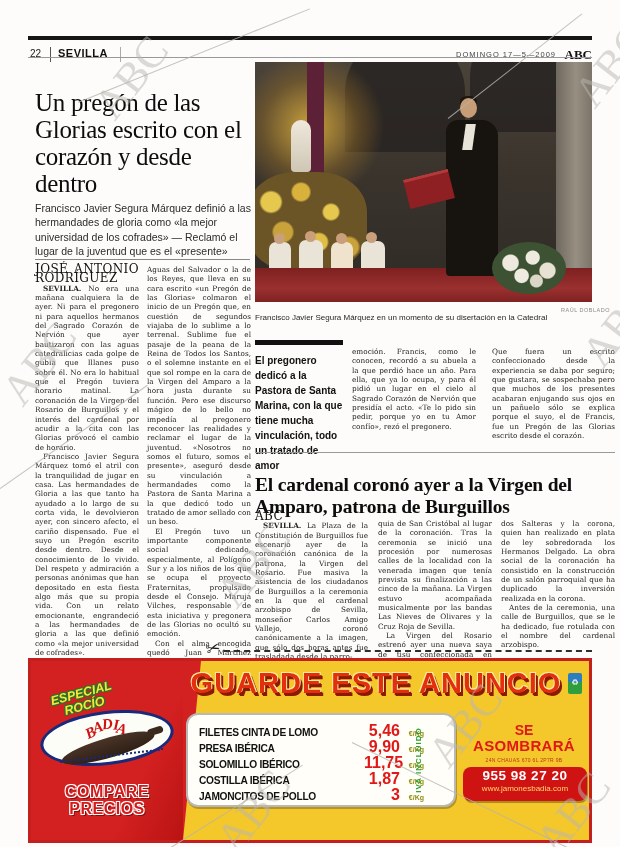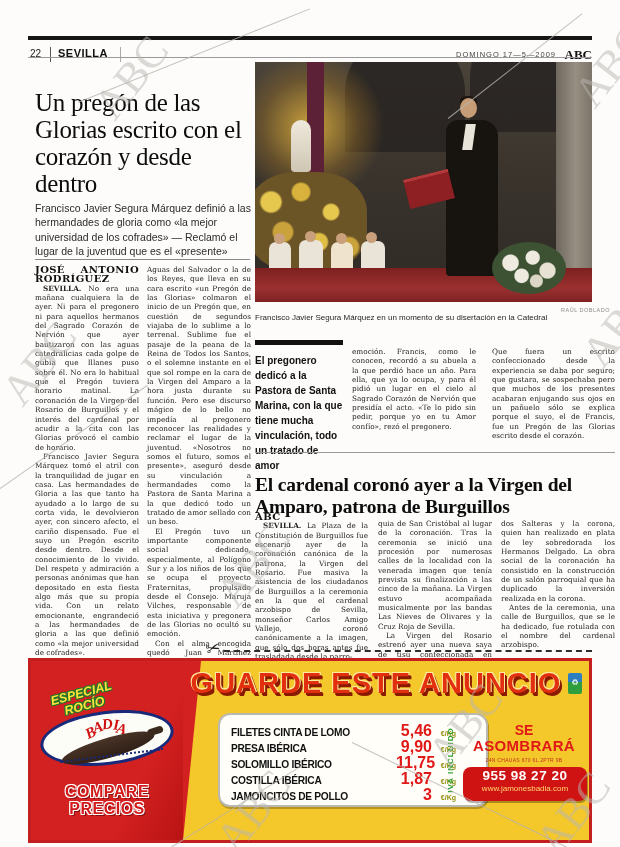--- a/index.html
+++ b/index.html
@@ -13,21 +13,21 @@
   .hdr-section{position:absolute;left:30px;top:0px;font-size:11px;font-weight:bold;letter-spacing:.5px;color:#111;}
   .hdr-sep2{position:absolute;left:92px;top:0;width:1px;height:15px;background:#aaa;}
   .hdr-date{position:absolute;right:36px;top:3px;font-size:7.5px;letter-spacing:1px;color:#444;text-align:right;}
   .hdr-brand{position:absolute;right:0;top:0px;font-family:"Liberation Serif",serif;font-size:13px;font-weight:900;color:#111;}
   .header-hairline{position:absolute;left:28px;top:57px;width:564px;height:1px;background:#999;}
   
   .headline1{position:absolute;left:35px;top:72px;width:222px;font-family:"Liberation Serif",serif;
              font-size:25px;line-height:27px;font-weight:normal;color:#0d0d0d;letter-spacing:-.3px;}
   .standfirst{position:absolute;left:35px;top:190px;width:218px;font-size:10.5px;line-height:14.5px;color:#2b2b2b;}
   .rule-byline{position:absolute;left:35px;top:259px;width:215px;height:1px;background:#888;}
-  .byline{font-size:10px;font-weight:bold;letter-spacing:.4px;color:#111;margin:0 0 2px 0;}
+  .byline{font-size:12px;font-weight:normal;letter-spacing:.4px;color:#111;margin:0 0 2px 0;}
   .newscol{position:absolute;font-family:"DejaVu Serif","Liberation Serif",serif;font-size:7.3px;
            line-height:9.35px;color:#222;text-align:justify;}
   .newscol p{margin:0;}
   .newscol p + p{text-indent:8px;}
   .city{font-weight:bold;}
   #a1col1{left:35px;top:265px;width:104px;}
   #a1col2{left:147px;top:265px;width:104px;}
   #a1col3{left:352px;top:347px;width:124px;}
   #a1col4{left:492px;top:347px;width:123px;}
   
@@ -97,21 +97,21 @@
          transform:rotate(-10deg);background:linear-gradient(180deg,#4a3427,#2e1f16);}
   .jamon:after{content:"";position:absolute;right:-10px;top:4px;width:16px;height:7px;border-radius:4px;background:#3a2a1e;}
   .logo-sub{position:absolute;left:14px;bottom:5px;width:104px;border-bottom:2px dotted #1a2a7a;}
   .compare{position:absolute;left:0;top:122px;width:152px;text-align:center;font-size:16px;line-height:17px;
            font-weight:900;color:#d31b1b;letter-spacing:.5px;
            text-shadow:1px 1px 0 #fff,-1px -1px 0 #fff,1px -1px 0 #fff,-1px 1px 0 #fff,2px 2px 0 #7e0d0d;}
   .banner{position:absolute;left:158px;right:26px;top:6px;text-align:center;font-size:29px;font-weight:900;
           letter-spacing:1px;color:#e22f10;
           text-shadow:-1px -1px 0 #ffec9e,1px -1px 0 #ffec9e,2px 2px 0 #8a1a00,3px 3px 0 #8a1a00;}
   .pricebox{position:absolute;left:155px;top:52px;width:270px;height:94px;background:#fffef8;border:2px solid #b9b9b2;
-            border-radius:12px;box-sizing:border-box;padding:7px 30px 6px 11px;box-shadow:1px 2px 0 rgba(0,0,0,.25);margin-left:32px;}
+            border-radius:12px;box-sizing:border-box;padding:7px 30px 6px 11px;box-shadow:1px 2px 0 rgba(0,0,0,.25);}
   .prow{display:flex;align-items:baseline;height:16px;}
   .pname{flex:1;font-size:10.2px;font-weight:bold;letter-spacing:-.3px;color:#111;}
   .pprice{width:36px;text-align:right;font-size:16px;font-weight:bold;color:#e01818;}
   .punit{width:24px;text-align:right;font-size:7px;font-weight:bold;color:#8f8f12;}
   .iva{position:absolute;right:3px;top:50%;transform:translateY(-50%) rotate(-90deg);transform-origin:center;
        font-size:8px;font-weight:900;letter-spacing:1px;color:#2f9e2f;white-space:nowrap;}
   .amaze{position:absolute;left:430px;top:62px;width:126px;text-align:center;color:#e01818;font-weight:900;}
   .amaze .l1{font-size:14px;line-height:15px;}
   .amaze .l2{font-size:15px;line-height:16px;letter-spacing:.3px;}
   .fineprint{position:absolute;left:430px;top:96px;width:126px;text-align:center;font-size:5px;color:#c03020;letter-spacing:.3px;}

